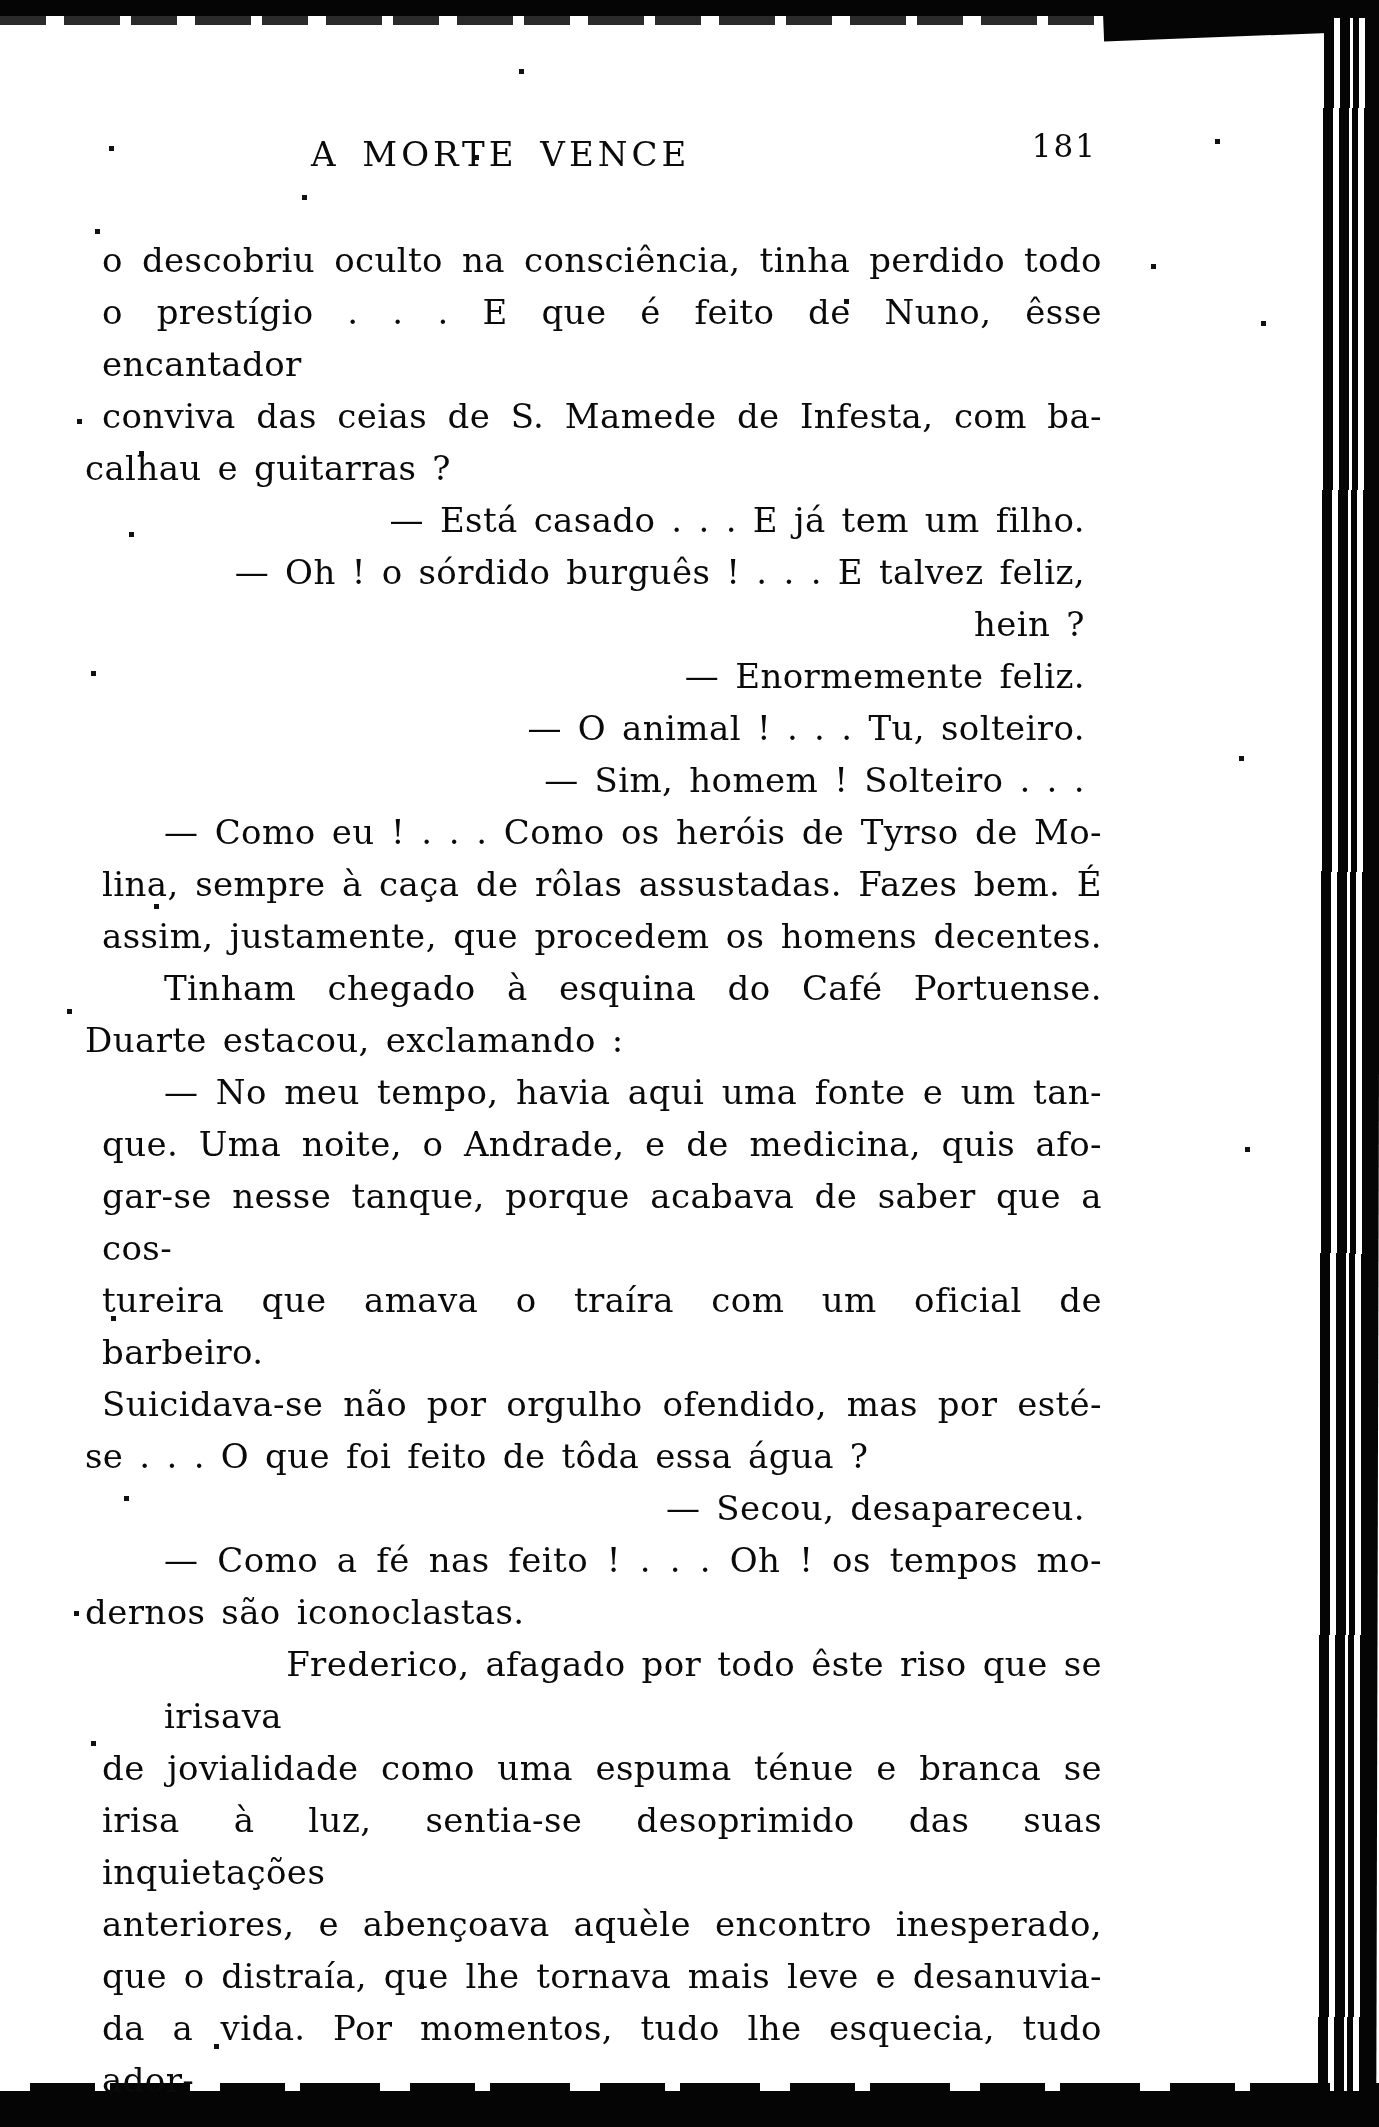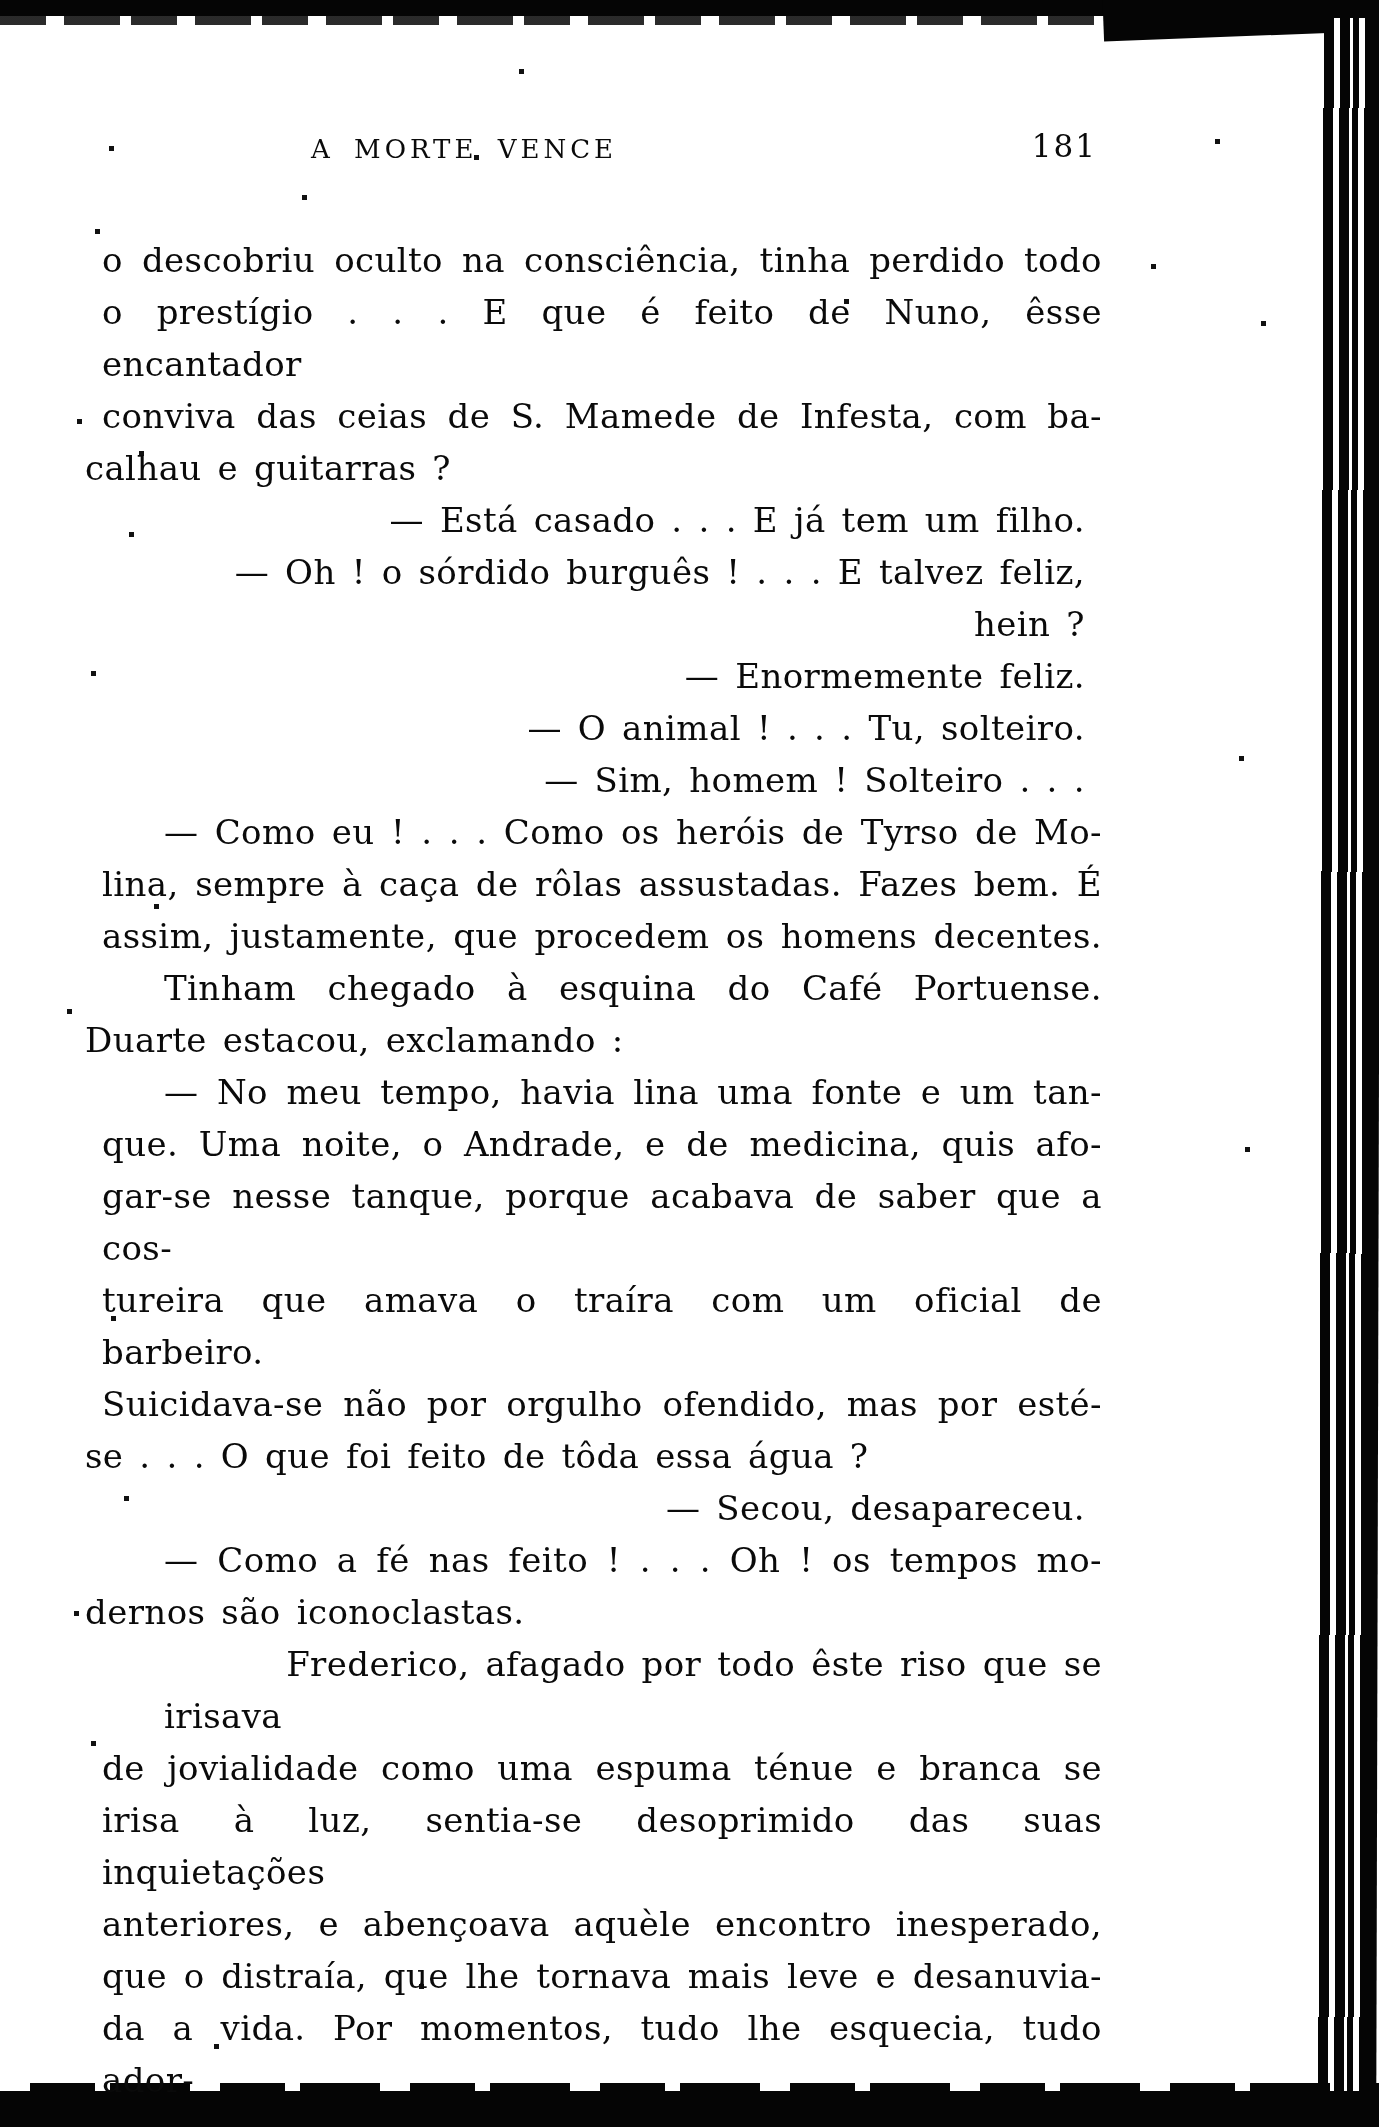--- a/index.html
+++ b/index.html
@@ -45,21 +45,21 @@
       140px 452px 0 1px #111, 78px 420px 0 1px #111, 130px 533px 0 1px #111,
       92px 672px 0 1px #111, 155px 905px 0 1px #111, 68px 1010px 0 1px #111,
       112px 1317px 0 1px #111, 125px 1497px 0 1px #111, 75px 1612px 0 1px #111,
       92px 1742px 0 1px #111, 1240px 757px 0 1px #111, 1246px 1148px 0 1px #111,
       420px 1985px 0 1px #111, 215px 2045px 0 1px #111;
   }
   
   .hdr{position:absolute;top:128px;left:85px;width:1000px;height:44px;}
   .hdr .title{
     position:absolute;left:226px;top:6px;
-    font-size:26px;letter-spacing:4px;word-spacing:8px;white-space:nowrap;
+    font-size:34px;letter-spacing:4px;word-spacing:8px;white-space:nowrap;
   }
   .hdr .folio{position:absolute;right:-12px;top:0;font-size:31px;letter-spacing:2px;}
   
   .text{
     position:absolute;top:234px;left:85px;width:1000px;
     font-size:34px;line-height:52px;letter-spacing:.4px;
   }
   .line{width:1000px;box-sizing:border-box;text-align:left;word-spacing:.14em;white-space:normal;}
   .line.j{text-align:justify;text-align-last:justify;margin-left:17px;}
   .line.ind{padding-left:62px;text-align:right;}
@@ -88,21 +88,21 @@
     <div class="line ind">— Está casado . . . E já tem um filho.</div>
     <div class="line ind">— Oh ! o sórdido burguês ! . . . E talvez feliz, hein ?</div>
     <div class="line ind">— Enormemente feliz.</div>
     <div class="line ind">— O animal ! . . . Tu, solteiro.</div>
     <div class="line ind">— Sim, homem ! Solteiro . . .</div>
     <div class="line ind j">— Como eu ! . . . Como os heróis de Tyrso de Mo-</div>
     <div class="line j">lina, sempre à caça de rôlas assustadas. Fazes bem. É</div>
     <div class="line j">assim, justamente, que procedem os homens decentes.</div>
     <div class="line ind j">Tinham chegado à esquina do Café Portuense.</div>
     <div class="line">Duarte estacou, exclamando :</div>
-    <div class="line ind j">— No meu tempo, havia lina uma fonte e um tan-</div>
+    <div class="line ind j">— No meu tempo, havia aqui uma fonte e um tan-</div>
     <div class="line j">que. Uma noite, o Andrade, e de medicina, quis afo-</div>
     <div class="line j">gar-se nesse tanque, porque acabava de saber que a cos-</div>
     <div class="line j">tureira que amava o traíra com um oficial de barbeiro.</div>
     <div class="line j">Suicidava-se não por orgulho ofendido, mas por esté-</div>
     <div class="line">se . . . O que foi feito de tôda essa água ?</div>
     <div class="line ind">— Secou, desapareceu.</div>
     <div class="line ind j">— Como a fé nas feito ! . . . Oh ! os tempos mo-</div>
     <div class="line">dernos são iconoclastas.</div>
     <div class="line ind j">Frederico, afagado por todo êste riso que se irisava</div>
     <div class="line j">de jovialidade como uma espuma ténue e branca se</div>

